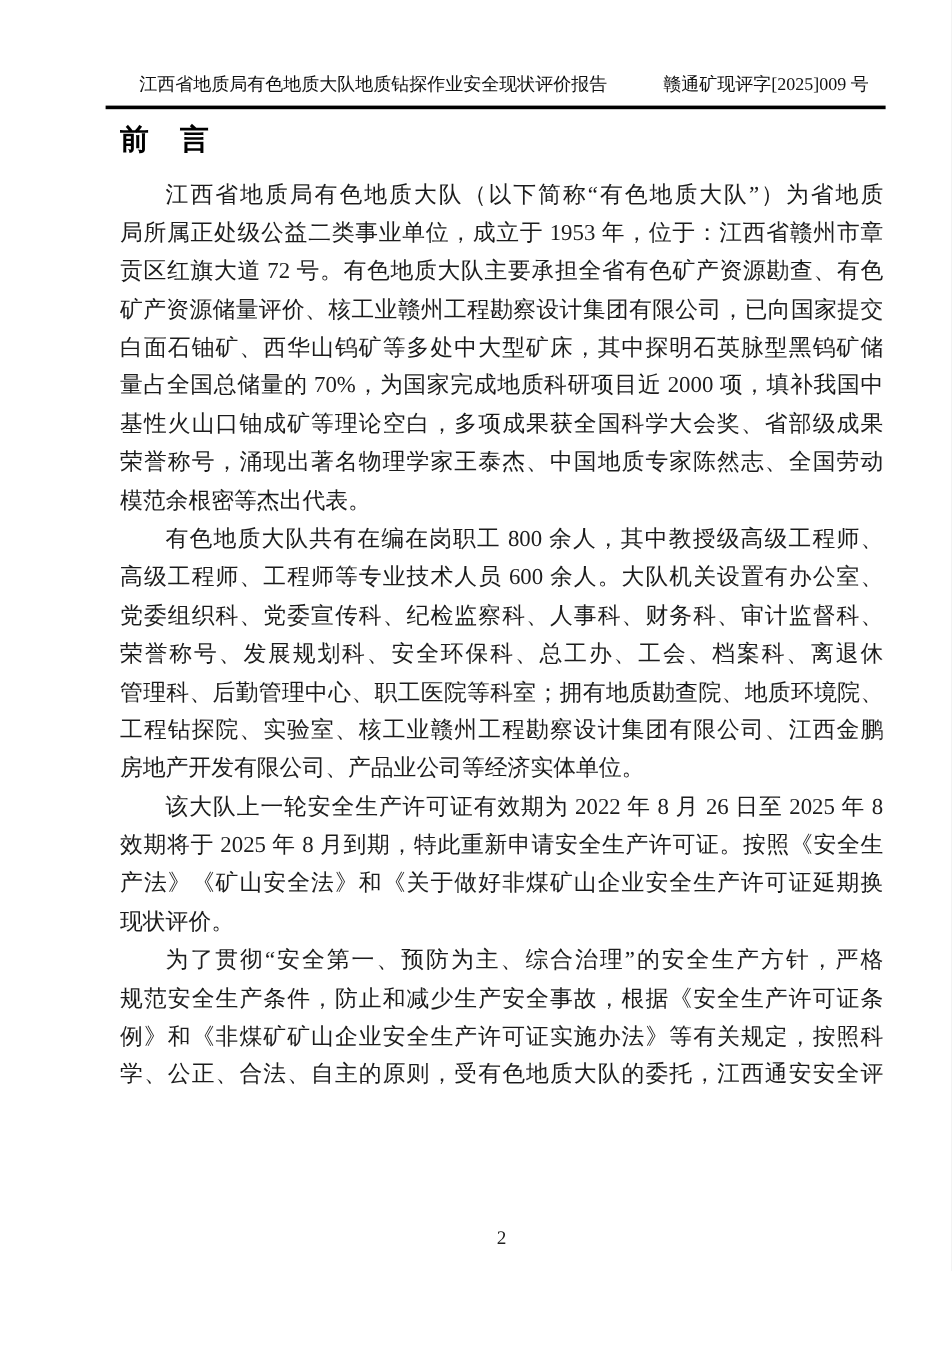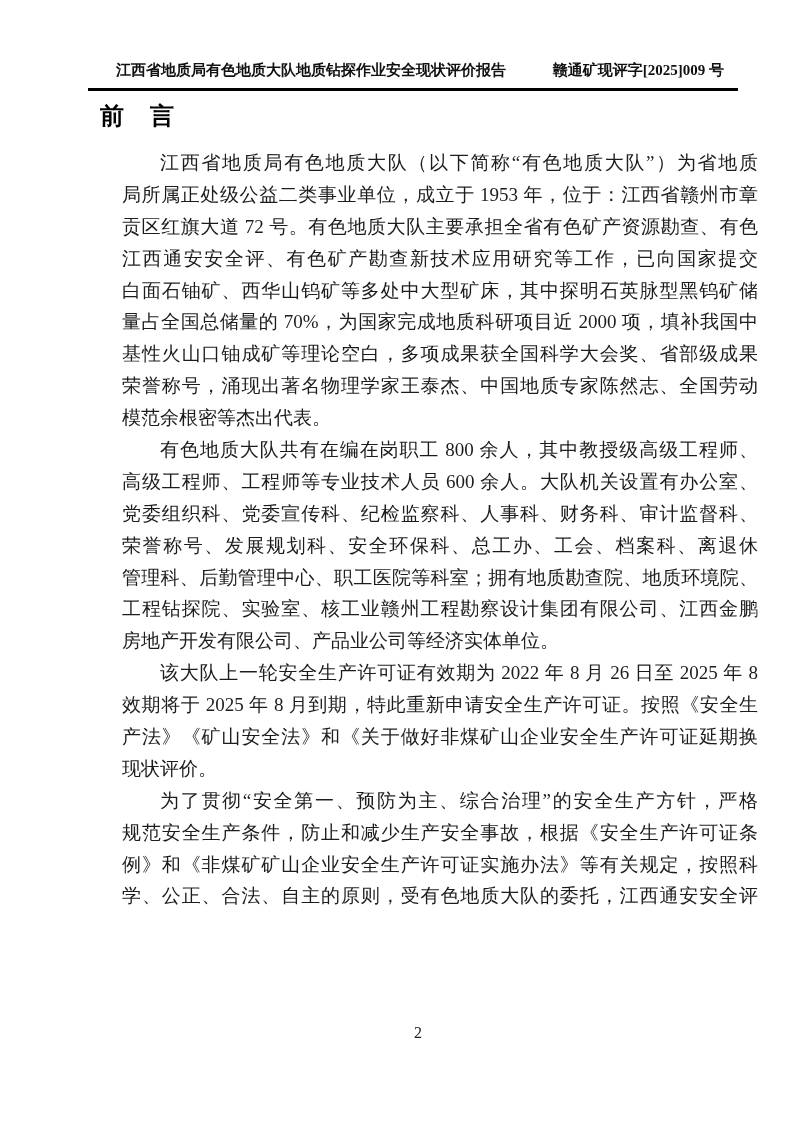--- a/index.html
+++ b/index.html
@@ -18,21 +18,21 @@
     position: absolute;
     top: 61px;
     left: 88px;
     width: 650px;
     display: flex;
     justify-content: space-between;
     align-items: baseline;
     border-bottom: 3px solid #000;
     padding-bottom: 8px;
     font-size: 15px;
-    font-weight: bold;
+    font-weight: normal;
     color: #111;
     white-space: nowrap;
   }
   .header .h-left  { margin-left: 28px; }
   .header .h-right { margin-right: 14px; }
   
   .doc-title {
     position: absolute;
     top: 100px;
     left: 100px;
@@ -43,21 +43,20 @@
     color: #000;
     letter-spacing: 1px;
   }
   
   .content {
     position: absolute;
     top: 147px;
     left: 100px;
     width: 636px;
     font-size: 19px;
-    margin-left: 22px;
   }
   .para { margin: 0; }
   .line {
     height: 31.9px;
     line-height: 31.9px;
     text-align: justify;
     text-align-last: justify;
     text-justify: inter-character;
     overflow: hidden;
     white-space: nowrap;
@@ -85,21 +84,21 @@
     <span class="h-right">赣通矿现评字[2025]009 号</span>
   </div>
 
   <div class="doc-title">前　言</div>
 
   <div class="content">
       <div class="para">
         <div class="line first">江西省地质局有色地质大队（以下简称“有色地质大队”）为省地质</div>
         <div class="line">局所属正处级公益二类事业单位，成立于 1953 年，位于：江西省赣州市章</div>
         <div class="line">贡区红旗大道 72 号。有色地质大队主要承担全省有色矿产资源勘查、有色</div>
-        <div class="line">江西通安安全评、有色矿产勘查新技术应用研究等工作，已向国家提交</div>
+        <div class="line">矿产资源储量评价、核工业赣州工程勘察设计集团有限公司，已向国家提交</div>
         <div class="line">白面石铀矿、西华山钨矿等多处中大型矿床，其中探明石英脉型黑钨矿储</div>
         <div class="line">量占全国总储量的 70%，为国家完成地质科研项目近 2000 项，填补我国中</div>
         <div class="line">基性火山口铀成矿等理论空白，多项成果获全国科学大会奖、省部级成果</div>
         <div class="line">荣誉称号，涌现出著名物理学家王泰杰、中国地质专家陈然志、全国劳动</div>
         <div class="line end">模范余根密等杰出代表。</div>
       </div>
       <div class="para">
         <div class="line first">有色地质大队共有在编在岗职工 800 余人，其中教授级高级工程师、</div>
         <div class="line">高级工程师、工程师等专业技术人员 600 余人。大队机关设置有办公室、</div>
         <div class="line">党委组织科、党委宣传科、纪检监察科、人事科、财务科、审计监督科、</div>

